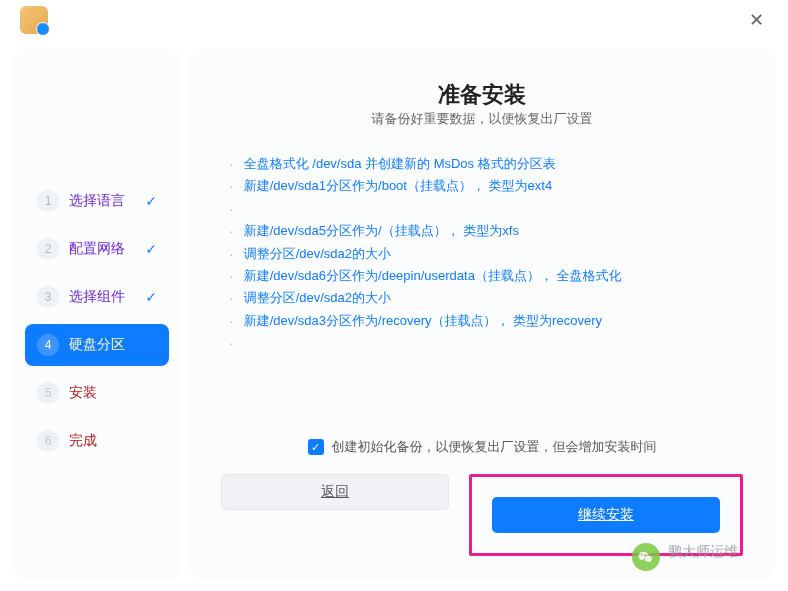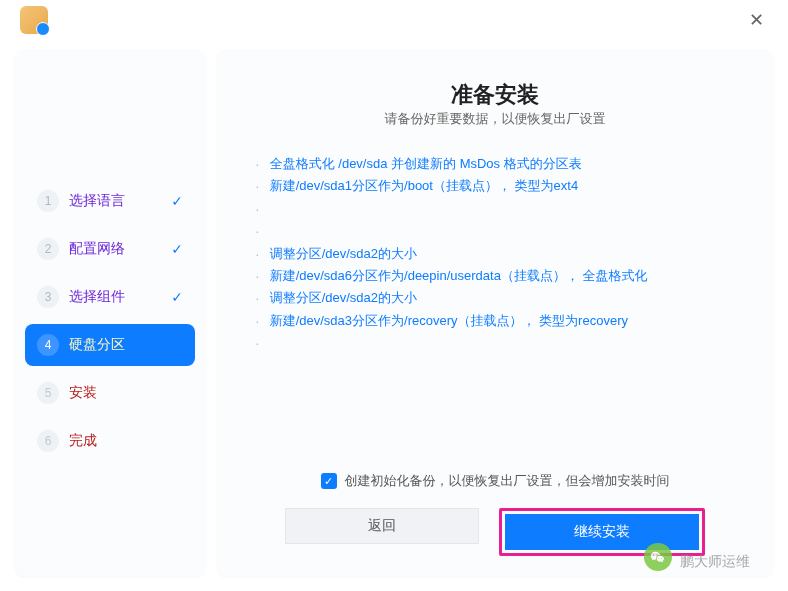--- a/index.html
+++ b/index.html
@@ -153,50 +153,51 @@
       justify-content: center;
       color: #fff;
       font-size: 11px;
     }
     .button-row {
       display: flex;
       justify-content: center;
       gap: 20px;
     }
     .btn {
-      width: 194px;
+      width: 228px;
       height: 36px;
-      border-radius: 0;
+      border-radius: 5px;
       font-size: 14px;
       cursor: pointer;
       border: none;
       display: flex;
       align-items: center;
       justify-content: center;
+      text-decoration: underline;
     }
     .btn-back {
       background: #f0f2f5;
       color: #555;
       border: 1px solid #e3e7ec;
     }
     .btn-continue {
       background: #0e7cff;
       color: #fff;
     }
     .highlight-box {
       border: 3px solid #e91e91;
-      padding: 3px;
+      padding: 20px;
       border-radius: 2px;
     }
     .watermark {
       position: absolute;
       bottom: 20px;
-      right: 38px;
-      display: flex;
-      align-items: flex-end;
+      right: 50px;
+      display: flex;
+      align-items: flex-start;
       gap: 8px;
       color: #999;
       font-size: 14px;
       opacity: 0.85;
       pointer-events: none;
     }
     .wm-icon {
       width: 28px;
       height: 28px;
       background: #7ac943;
@@ -260,20 +261,21 @@
         </div>
         <div class="op-item">
           <span class="op-bullet">·</span>
           <span>新建/dev/sda1分区作为/boot（挂载点）， 类型为ext4</span>
         </div>
         <div class="op-item">
           <span class="op-bullet">·</span>
         </div>
         <div class="op-item">
           <span class="op-bullet">·</span>
+          <span>新建/dev/sda5分区作为/（挂载点）， 类型为xfs</span>
         </div>
         <div class="op-item">
           <span class="op-bullet">·</span>
           <span>调整分区/dev/sda2的大小</span>
         </div>
         <div class="op-item">
           <span class="op-bullet">·</span>
           <span>新建/dev/sda6分区作为/deepin/userdata（挂载点）， 全盘格式化</span>
         </div>
         <div class="op-item">

